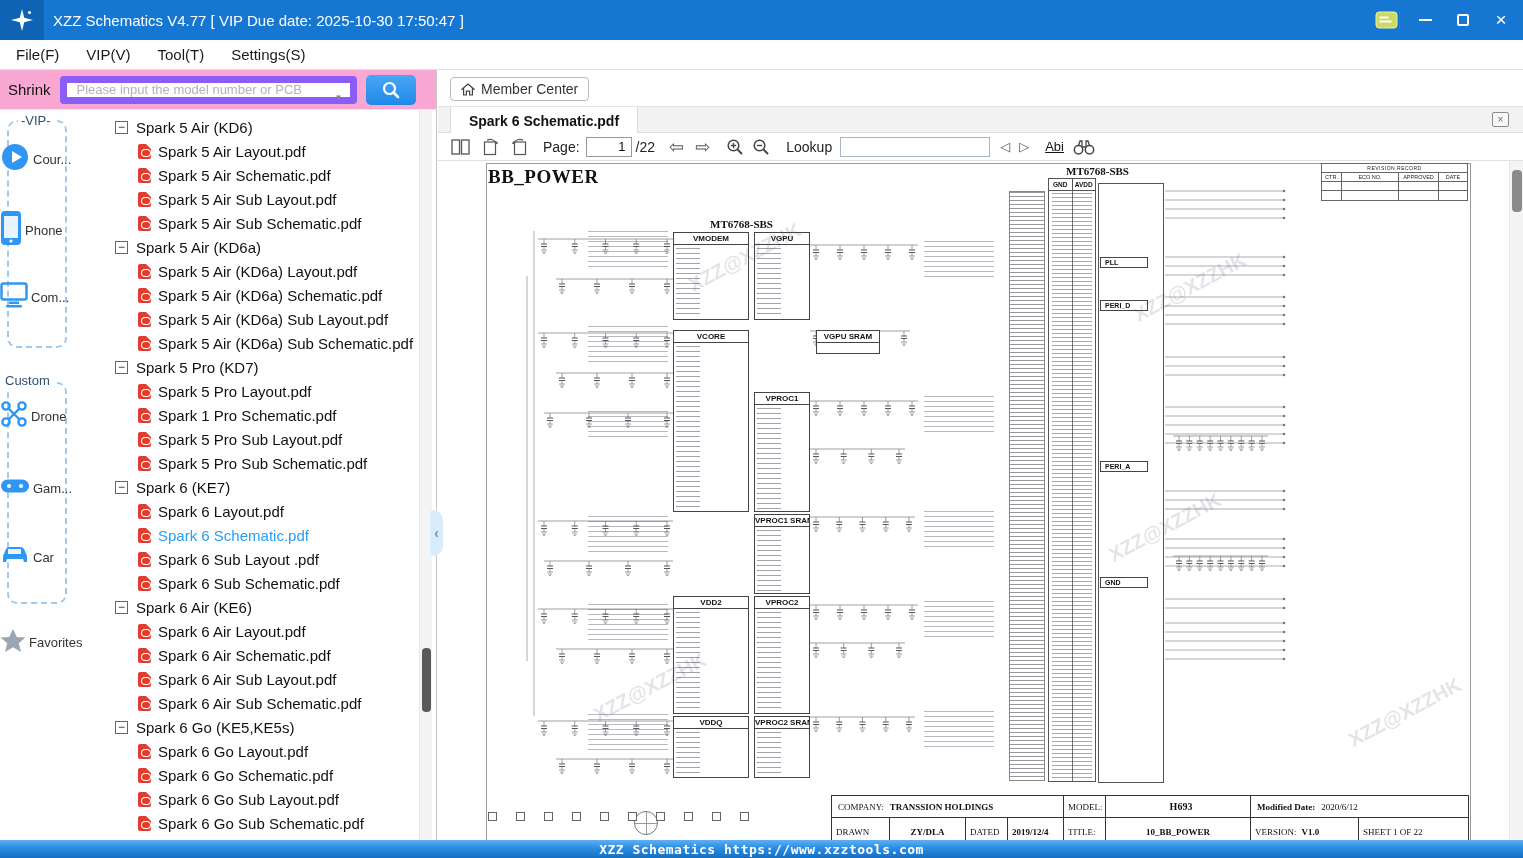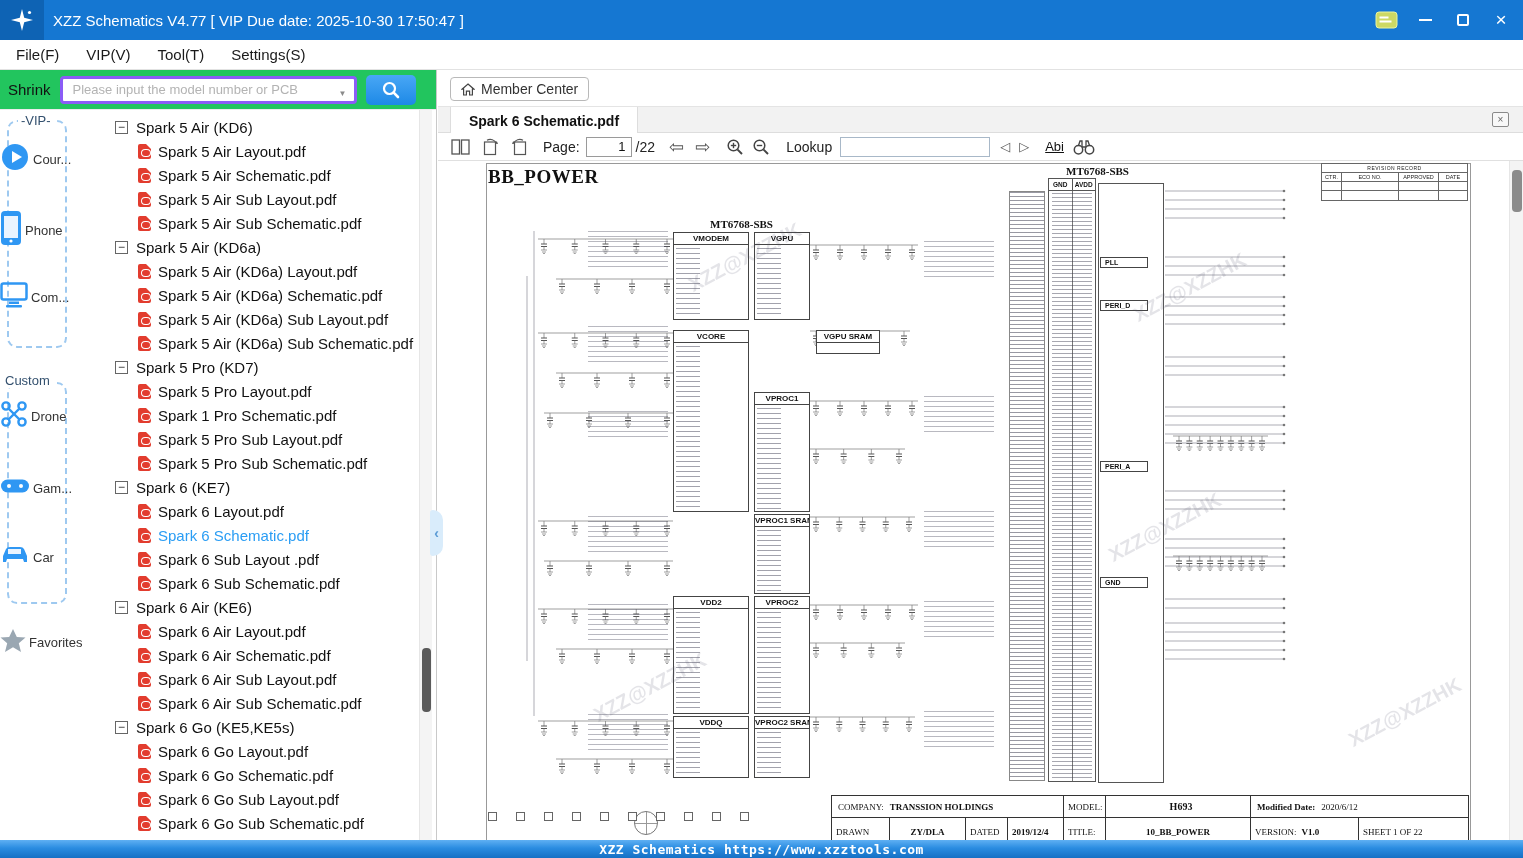--- a/index.html
+++ b/index.html
@@ -14,23 +14,23 @@
   .tb-btn{width:28px;height:28px;display:flex;align-items:center;justify-content:center;color:#fff;font-size:17px}
   .min-glyph{width:13px;height:2px;background:#fff}
   .max-glyph{width:12px;height:12px;border:2px solid #fff;border-radius:2px}
 
   
   .menubar{position:absolute;left:0;top:40px;width:1523px;height:30px;background:#fff;border-bottom:1px solid #e2e2e2;display:flex;align-items:center;padding-left:16px;gap:27px}
   .menu-item{font-size:15px;color:#1a1a1a}
 
   
   .left-pane{position:absolute;left:0;top:70px;width:437px;height:770px;background:#fff;border-right:1px solid #c9c9c9}
-  .searchrow{position:absolute;left:0;top:0;width:436px;height:40px;display:flex;align-items:center;border-bottom:1px solid #ececec;background:#22c55e}
+  .searchrow{position:absolute;left:0;top:0;width:436px;height:40px;display:flex;align-items:center;border-bottom:1px solid #ececec;background:#f9a8d4}
   .shrink{font-size:15px;color:#111;margin-left:8px}
-  .searchbox{position:relative;margin-left:9px;width:297px;height:28px;border:3px solid #8b5cf6;border-radius:4px;display:flex;align-items:center;background:#fff}
+  .searchbox{position:relative;margin-left:9px;width:297px;height:28px;border:7px solid #8b5cf6;border-radius:4px;display:flex;align-items:center;background:#fff}
   .searchbox input{border:0;outline:none;flex:1;font-size:13px;color:#333;padding:0 22px 0 10px;font-family:inherit;background:transparent}
   .searchbox input::placeholder{color:#b3b3b3}
   .sb-chevron{position:absolute;right:7px;top:10px;font-size:8px;color:#8a8a8a}
   .search-btn{margin-left:9px;width:50px;height:30px;border-radius:5px;background:linear-gradient(#49a7f5,#1d89e6);display:flex;align-items:center;justify-content:center}
 
   
   .icon-sidebar{position:absolute;left:0;top:40px;width:75px;height:730px;background:#fff}
   .dash-box{position:absolute;left:7px;width:60px;border:2px dashed #9ec9f0;border-radius:10px}
   .grp-label{position:absolute;font-size:13px;color:#33506e;background:#fff;padding:0 3px;z-index:2}
   .sb-item{position:absolute;left:0;width:75px;display:flex;flex-direction:row;align-items:center;gap:3px;z-index:2}

